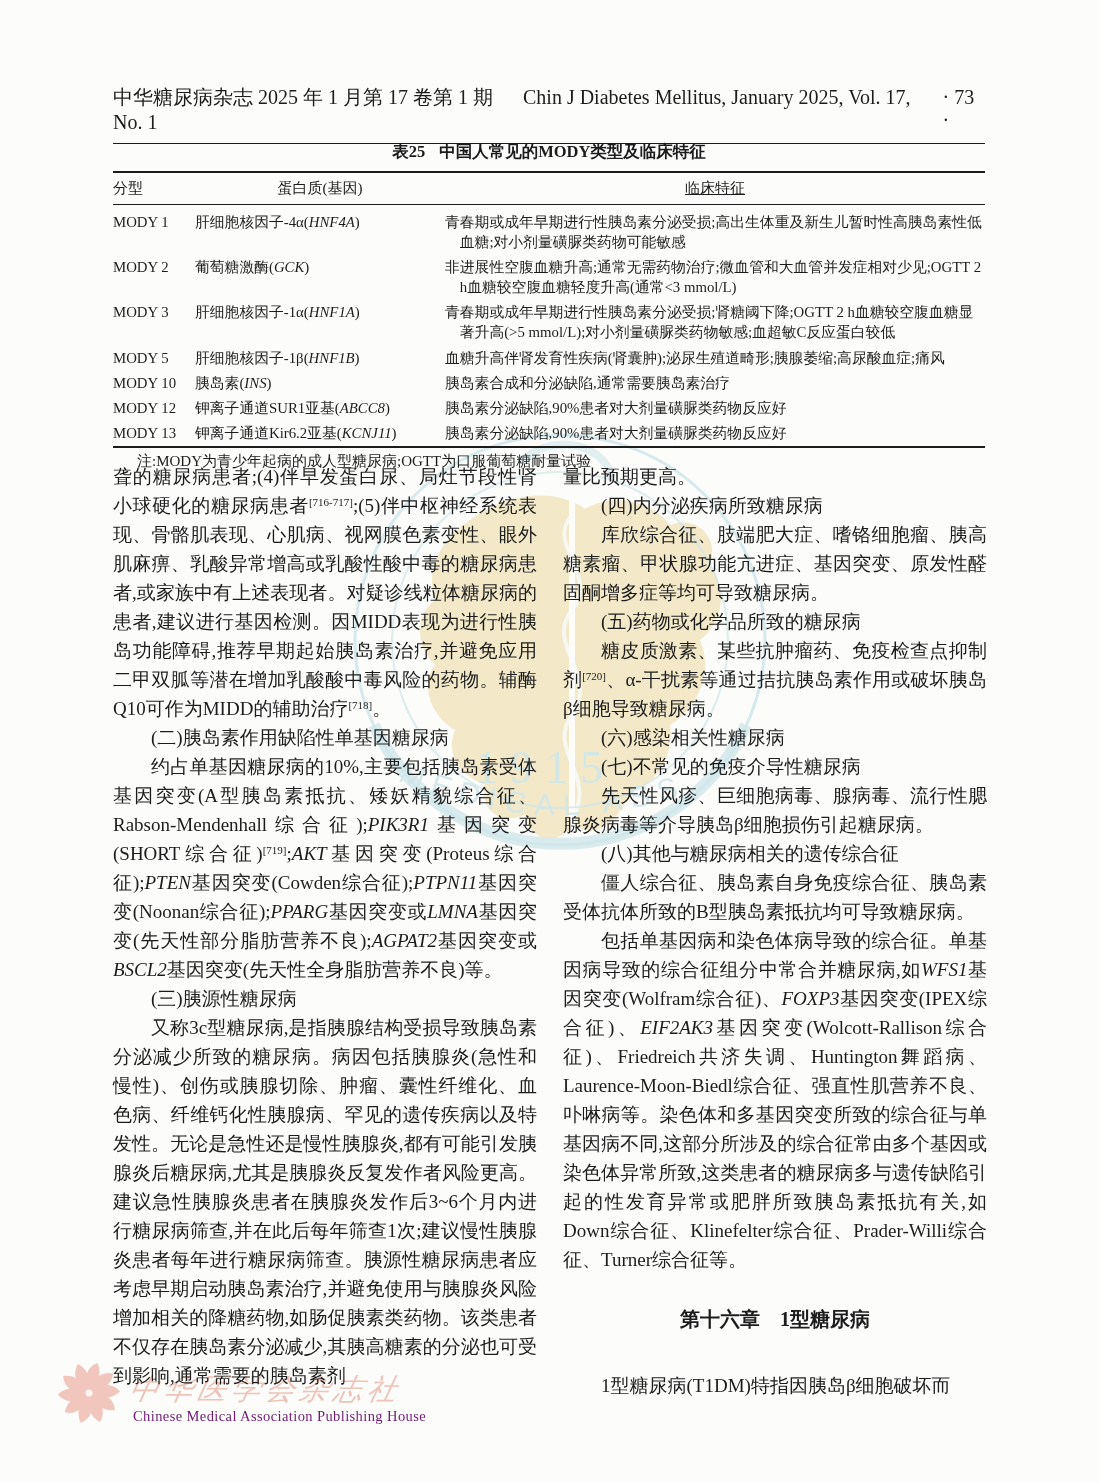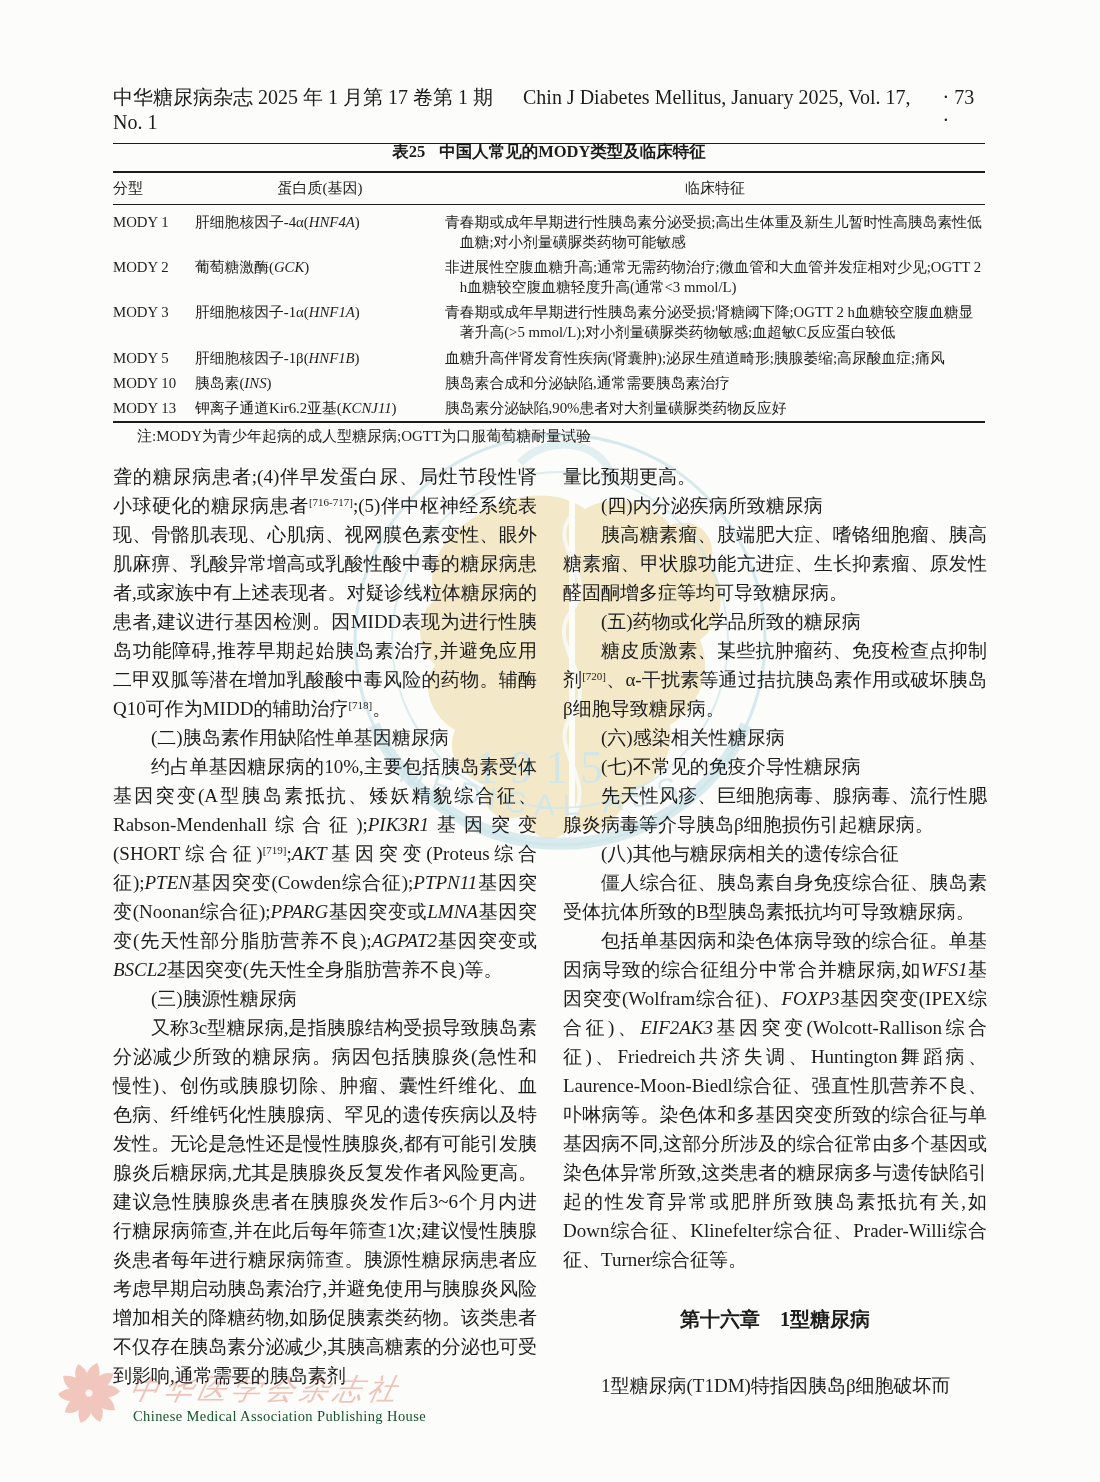--- a/index.html
+++ b/index.html
@@ -10,21 +10,21 @@
   }
   
   .wm{position:absolute;z-index:0;}
   .wm-emblem{left:320px;top:425px;width:480px;height:485px;}
   .wm-flower{left:56px;top:1360px;width:66px;height:66px;}
   .wm-pub-cn{
     left:130px;top:1370px;font-size:29px;letter-spacing:5px;color:#eec3b8;
     transform:skewX(-12deg);font-style:italic;z-index:0;position:absolute;
   }
   .wm-pub-en{
-    left:133px;top:1408px;font-size:14.5px;color:#14532d;letter-spacing:.4px;
+    left:133px;top:1408px;font-size:14.5px;color:#701a75;letter-spacing:.4px;
     position:absolute;z-index:0;
   }
   
   .page-header{
     position:absolute;left:113px;top:84px;width:872px;z-index:2;
     display:flex;justify-content:space-between;align-items:baseline;
     font-size:20px;border-bottom:1.6px solid #1c1c1c;padding-bottom:9px;
   }
   
   .table-caption{
@@ -36,21 +36,21 @@
   table.mody{
     width:872px;border-collapse:collapse;font-size:14.8px;line-height:20px;
     border-top:2.4px solid #1c1c1c;border-bottom:2.4px solid #1c1c1c;
   }
   table.mody th{
     font-weight:normal;border-bottom:1.1px solid #1c1c1c;
     padding:5px 0 6px 0;font-size:15px;
   }
   table.mody th.c1{text-align:left;width:82px;}
   table.mody th.c2{text-align:center;width:250px;}
-  table.mody th.c3{text-align:center;}
+  table.mody th.c3{text-align:center;text-decoration:underline;}
   table.mody td{vertical-align:top;padding:2.6px 0;}
   table.mody td.feature{padding-left:1em;text-indent:-1em;}
   table.mody tr.first td{padding-top:7px;}
   .gene{font-style:italic;}
   .table-note{margin-top:4px;font-size:15px;padding-left:24px;}
   
   .col{
     position:absolute;top:462px;width:424px;z-index:2;
     font-size:19px;line-height:29px;text-align:justify;text-justify:inter-ideograph;
   }
@@ -153,41 +153,46 @@
         <td>MODY 5</td>
         <td><span>肝细胞核因子-1β(</span><span class="gene">HNF1B</span><span>)</span></td>
         <td class="feature">血糖升高伴肾发育性疾病(肾囊肿);泌尿生殖道畸形;胰腺萎缩;高尿酸血症;痛风</td>
       </tr>
       <tr>
         <td>MODY 10</td>
         <td><span>胰岛素(</span><span class="gene">INS</span><span>)</span></td>
         <td class="feature">胰岛素合成和分泌缺陷,通常需要胰岛素治疗</td>
       </tr>
       <tr>
+        <td>MODY 12</td>
+        <td><span>钾离子通道SUR1亚基(</span><span class="gene">ABCC8</span><span>)</span></td>
+        <td class="feature">胰岛素分泌缺陷,90%患者对大剂量磺脲类药物反应好</td>
+      </tr>
+      <tr>
         <td>MODY 13</td>
         <td><span>钾离子通道Kir6.2亚基(</span><span class="gene">KCNJ11</span><span>)</span></td>
         <td class="feature">胰岛素分泌缺陷,90%患者对大剂量磺脲类药物反应好</td>
       </tr>
     </tbody>
   </table>
   <div class="table-note">注:MODY为青少年起病的成人型糖尿病;OGTT为口服葡萄糖耐量试验</div>
 </div>
 
 <div class="col col-left">
   <p><span>聋的糖尿病患者;(4)伴早发蛋白尿、局灶节段性肾小球硬化的糖尿病患者</span><sup class="ref">[716-717]</sup><span>;(5)伴中枢神经系统表现、骨骼肌表现、心肌病、视网膜色素变性、眼外肌麻痹、乳酸异常增高或乳酸性酸中毒的糖尿病患者,或家族中有上述表现者。对疑诊线粒体糖尿病的患者,建议进行基因检测。因MIDD表现为进行性胰岛功能障碍,推荐早期起始胰岛素治疗,并避免应用二甲双胍等潜在增加乳酸酸中毒风险的药物。辅酶Q10可作为MIDD的辅助治疗</span><sup class="ref">[718]</sup><span>。</span></p>
   <p class="indent">(二)胰岛素作用缺陷性单基因糖尿病</p>
   <p class="indent"><span>约占单基因糖尿病的10%,主要包括胰岛素受体基因突变(A型胰岛素抵抗、矮妖精貌综合征、Rabson-Mendenhall综合征);</span><span class="gene">PIK3R1</span><span>基因突变(SHORT综合征)</span><sup class="ref">[719]</sup><span>;</span><span class="gene">AKT</span><span>基因突变(Proteus综合征);</span><span class="gene">PTEN</span><span>基因突变(Cowden综合征);</span><span class="gene">PTPN11</span><span>基因突变(Noonan综合征);</span><span class="gene">PPARG</span><span>基因突变或</span><span class="gene">LMNA</span><span>基因突变(先天性部分脂肪营养不良);</span><span class="gene">AGPAT2</span><span>基因突变或</span><span class="gene">BSCL2</span><span>基因突变(先天性全身脂肪营养不良)等。</span></p>
   <p class="indent">(三)胰源性糖尿病</p>
   <p class="indent">又称3c型糖尿病,是指胰腺结构受损导致胰岛素分泌减少所致的糖尿病。病因包括胰腺炎(急性和慢性)、创伤或胰腺切除、肿瘤、囊性纤维化、血色病、纤维钙化性胰腺病、罕见的遗传疾病以及特发性。无论是急性还是慢性胰腺炎,都有可能引发胰腺炎后糖尿病,尤其是胰腺炎反复发作者风险更高。建议急性胰腺炎患者在胰腺炎发作后3~6个月内进行糖尿病筛查,并在此后每年筛查1次;建议慢性胰腺炎患者每年进行糖尿病筛查。胰源性糖尿病患者应考虑早期启动胰岛素治疗,并避免使用与胰腺炎风险增加相关的降糖药物,如肠促胰素类药物。该类患者不仅存在胰岛素分泌减少,其胰高糖素的分泌也可受到影响,通常需要的胰岛素剂</p>
 </div>
 
 <div class="col col-right">
   <p>量比预期更高。</p>
   <p class="indent">(四)内分泌疾病所致糖尿病</p>
-  <p class="indent">胰高糖素瘤、肢端肥大症、嗜铬细胞瘤、胰高糖素瘤、甲状腺功能亢进症、生长抑素瘤、原发性醛固酮增多症等均可导致糖尿病。</p>
+  <p class="indent">库欣综合征、肢端肥大症、嗜铬细胞瘤、胰高糖素瘤、甲状腺功能亢进症、基因突变、原发性醛固酮增多症等均可导致糖尿病。</p>
   <p class="indent">(五)药物或化学品所致的糖尿病</p>
   <p class="indent"><span>糖皮质激素、某些抗肿瘤药、免疫检查点抑制剂</span><sup class="ref">[720]</sup><span>、α-干扰素等通过拮抗胰岛素作用或破坏胰岛β细胞导致糖尿病。</span></p>
   <p class="indent">(六)感染相关性糖尿病</p>
   <p class="indent">(七)不常见的免疫介导性糖尿病</p>
   <p class="indent">先天性风疹、巨细胞病毒、腺病毒、流行性腮腺炎病毒等介导胰岛β细胞损伤引起糖尿病。</p>
   <p class="indent">(八)其他与糖尿病相关的遗传综合征</p>
   <p class="indent">僵人综合征、胰岛素自身免疫综合征、胰岛素受体抗体所致的B型胰岛素抵抗均可导致糖尿病。</p>
   <p class="indent"><span>包括单基因病和染色体病导致的综合征。单基因病导致的综合征组分中常合并糖尿病,如</span><span class="gene">WFS1</span><span>基因突变(Wolfram综合征)、</span><span class="gene">FOXP3</span><span>基因突变(IPEX综合征)、</span><span class="gene">EIF2AK3</span><span>基因突变(Wolcott-Rallison综合征)、Friedreich共济失调、Huntington舞蹈病、Laurence-Moon-Biedl综合征、强直性肌营养不良、卟啉病等。染色体和多基因突变所致的综合征与单基因病不同,这部分所涉及的综合征常由多个基因或染色体异常所致,这类患者的糖尿病多与遗传缺陷引起的性发育异常或肥胖所致胰岛素抵抗有关,如Down综合征、Klinefelter综合征、Prader-Willi综合征、Turner综合征等。</span></p>
   <p class="chapter-heading">第十六章　1型糖尿病</p>
   <p class="indent">1型糖尿病(T1DM)特指因胰岛β细胞破坏而</p>

